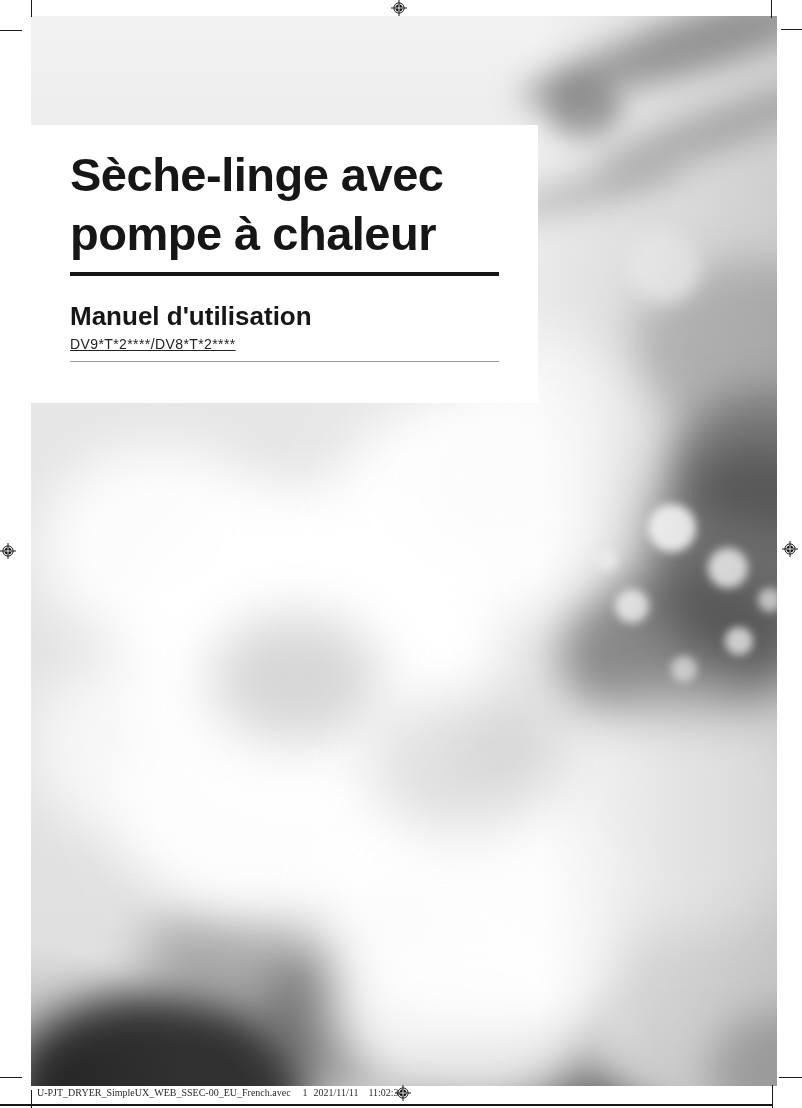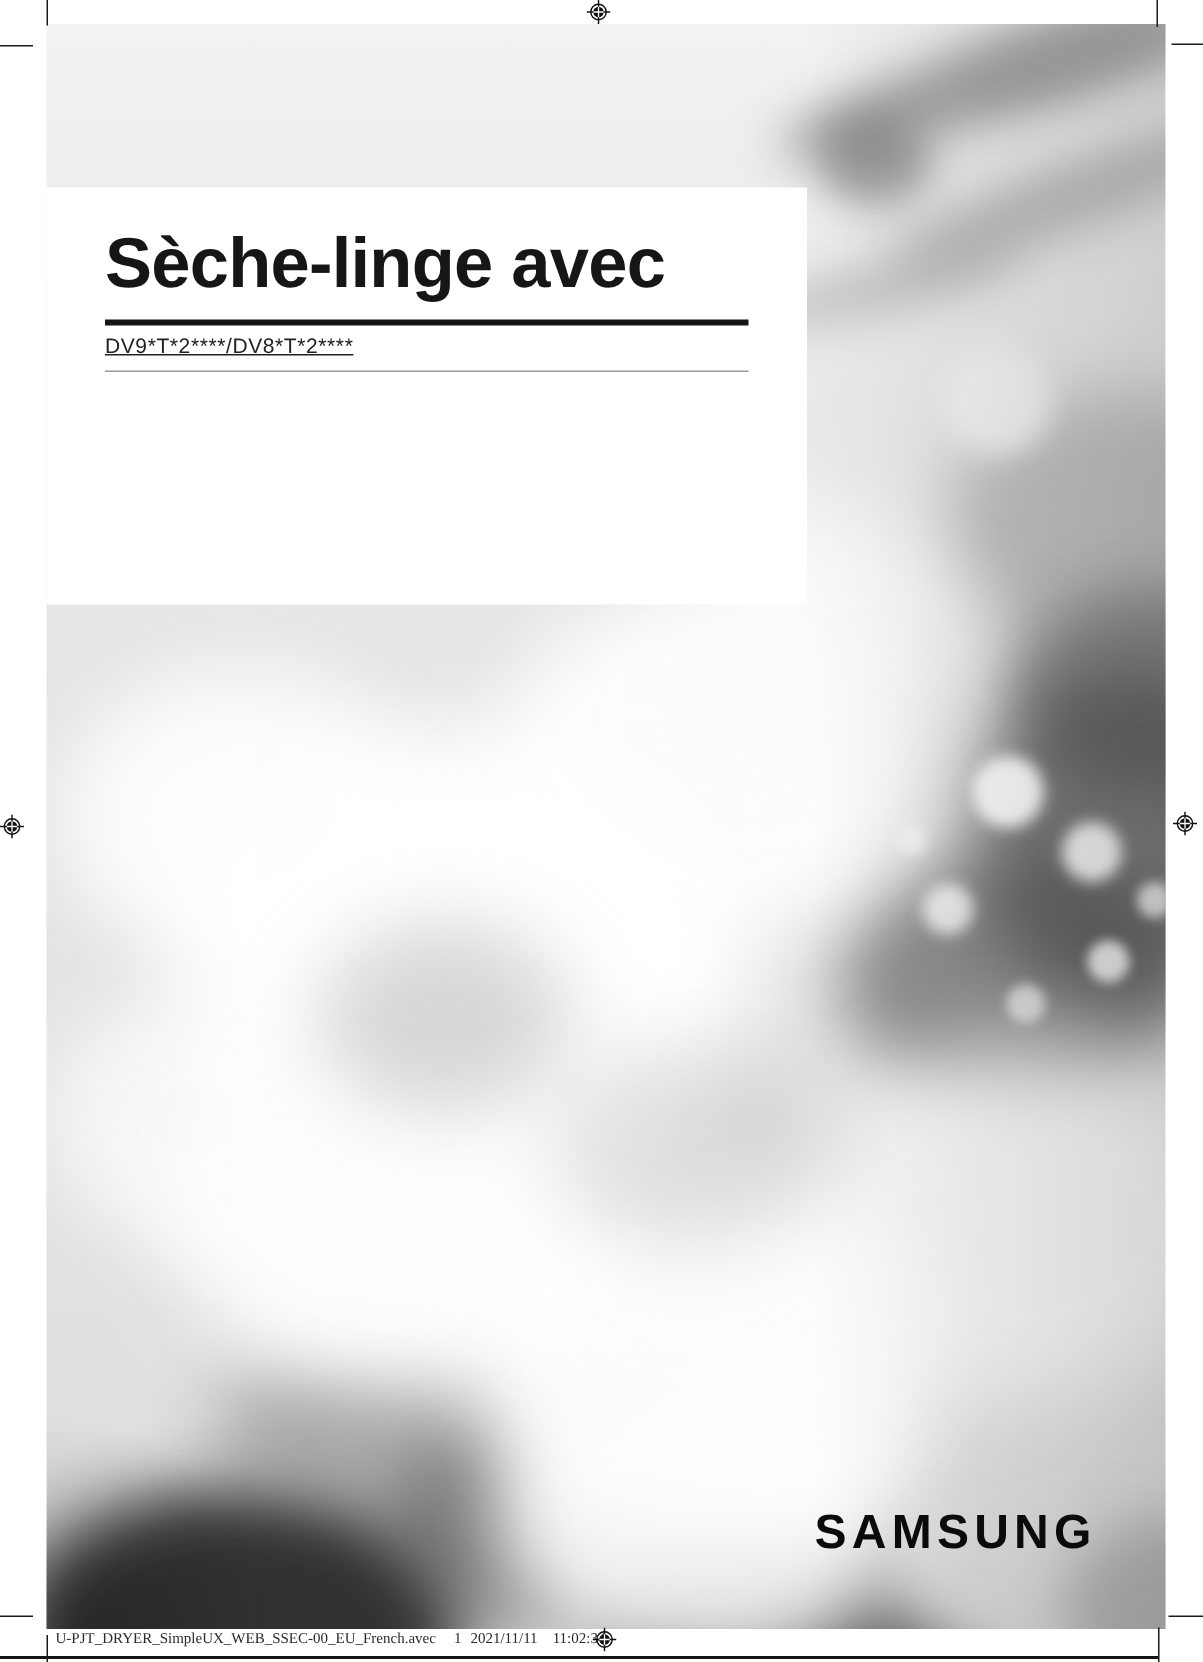--- a/index.html
+++ b/index.html
@@ -93,27 +93,28 @@
         <div class="blob" style="left: 0px; top: 640px; width: 200px; height: 180px; background: rgb(253, 253, 253); opacity: 0.75; filter: blur(26px);"></div>
         <div class="blob" style="left: 500px; top: 680px; width: 300px; height: 240px; background: rgb(252, 252, 252); opacity: 0.8; filter: blur(28px);"></div>
         <div class="blob" style="left: 180px; top: 598px; width: 170px; height: 130px; background: rgb(194, 194, 194); opacity: 0.65; filter: blur(26px);"></div>
         <div class="blob" style="left: 335px; top: 678px; width: 190px; height: 140px; background: rgb(204, 204, 204); opacity: 0.55; filter: blur(26px);"></div>
       </div>
   </div>
 
   <div id="title-panel">
     <h1 id="main-title">
       <div>Sèche-linge avec</div>
+      <div>pompe à chaleur</div>
     </h1>
     <div id="title-rule"></div>
+    <div id="manual-label">Manuel d'utilisation</div>
     <div id="model-codes">DV9*T*2****/DV8*T*2****</div>
     <div id="model-rule"></div>
   </div>
 
-  <div id="brand-logo">SAMSUNG</div>
 
   <div id="footer">
     <span class="docname">U-PJT_DRYER_SimpleUX_WEB_SSEC-00_EU_French.avec</span><span class="pageno">1</span><span class="date">2021/11/11</span><span class="time">11:02:34</span>
   </div>
   <div id="footer-rule"></div>
 
   <div class="regmark" id="regmark-top"><svg width="16" height="16" viewBox="0 0 20 20">
         <line x1="10" y1="0" x2="10" y2="20" stroke="#111" stroke-width="1.2"></line>
         <line x1="0" y1="10" x2="20" y2="10" stroke="#111" stroke-width="1.2"></line>
         <circle cx="10" cy="10" r="4.4" fill="#111"></circle>

